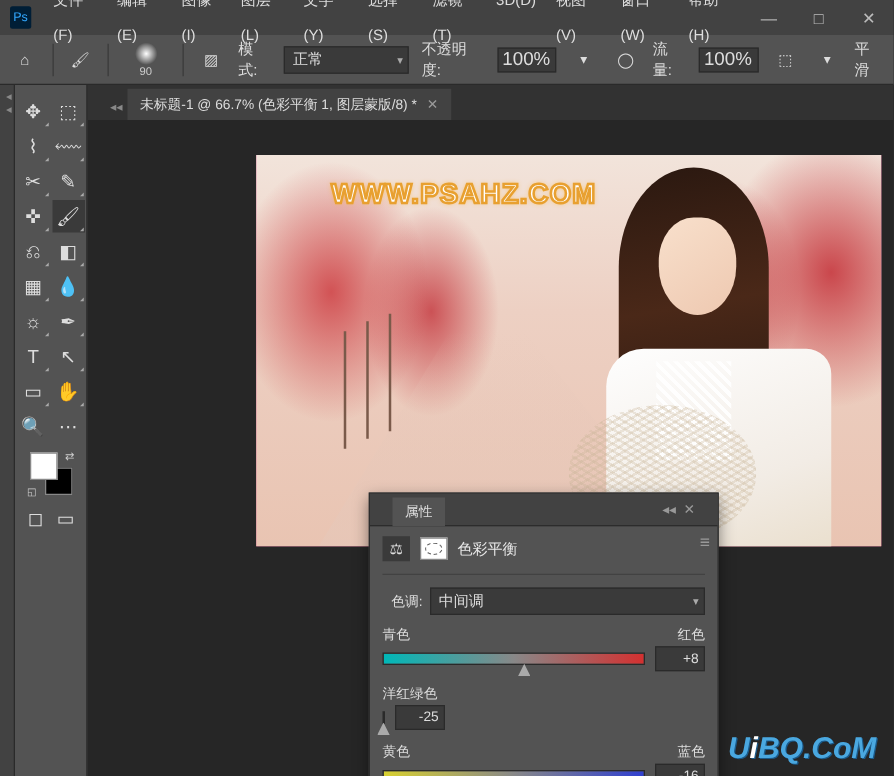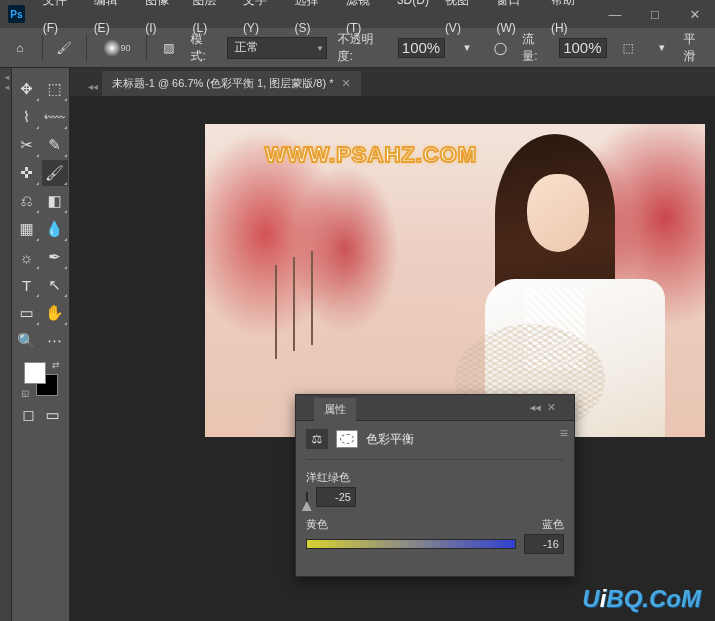--- a/index.html
+++ b/index.html
@@ -1,26 +1,26 @@
 <!DOCTYPE html>
 <html><head>
 <meta charset="utf-8">
 <style>
 *{margin:0;padding:0;box-sizing:border-box;font-family:"Microsoft YaHei",Arial,sans-serif;user-select:none}
 body{width:715px;height:621px;background:#323232;overflow:hidden;position:relative;color:#e8e8e8;font-size:12px}
 .titlebar{height:28px;background:#424242;display:flex;align-items:center;padding-left:8px}
-.ps-logo{width:18px;height:18px;background:#001e36;color:#31a8ff;font-size:10px;font-weight:bold;display:flex;align-items:center;justify-content:center;border-radius:2px;margin-right:10px}
+.ps-logo{width:18px;height:18px;background:#001e36;color:#31a8ff;font-size:10px;font-weight:normal;display:flex;align-items:center;justify-content:center;border-radius:2px;margin-right:10px}
 .menubar{display:flex;gap:0}
 .menu-item{padding:0 8px;color:#ddd;font-size:12px;line-height:28px;cursor:pointer}
 .win-controls{margin-left:auto;display:flex}
 .win-btn{width:40px;height:28px;display:flex;align-items:center;justify-content:center;color:#bbb;font-size:13px}
 .optbar{height:40px;background:#535353;border-bottom:1px solid #2a2a2a;display:flex;align-items:center;padding:0 8px;gap:10px}
 .opt-icon{width:24px;height:24px;display:flex;align-items:center;justify-content:center;color:#ddd}
 .opt-sep{width:1px;height:26px;background:#3a3a3a}
-.brush-prev{width:40px;height:34px;display:flex;flex-direction:row;align-items:center;justify-content:center}
+.brush-prev{width:40px;height:34px;display:flex;flex-direction:column;align-items:center;justify-content:center}
 .brush-dot{width:18px;height:18px;background:radial-gradient(circle,#fff 0%,rgba(255,255,255,0.3) 50%,transparent 70%);border-radius:50%}
 .brush-sz{font-size:9px;color:#ccc}
 .opt-lbl{color:#ddd;font-size:12px}
 .select-box{background:#3a3a3a;border:1px solid #2a2a2a;padding:2px 18px 2px 6px;color:#ddd;height:22px;display:flex;align-items:center;position:relative;min-width:100px}
 .select-box::after{content:"▾";position:absolute;right:4px;color:#aaa;font-size:9px}
 .val-box{background:#3a3a3a;border:1px solid #2a2a2a;padding:2px 4px;color:#ddd;height:20px;min-width:42px;display:flex;align-items:center;justify-content:flex-end;font-size:15px}
 .main{display:flex;height:553px}
 .sidepanel{width:12px;background:#424242;border-right:1px solid #2a2a2a}
 .side-chev{color:#888;font-size:9px;padding:4px 2px;transform:rotate(0deg);writing-mode:vertical-lr}
 .toolbox{width:58px;background:#535353;border-right:1px solid #2a2a2a;padding-top:8px;display:flex;flex-direction:column;align-items:center}
@@ -260,21 +260,38 @@
           <span>✕</span>
         </div>
       </div>
       <div class="panel-menu">≡</div>
       <div class="panel-body">
         <div class="pb-top">
           <div class="pb-icon">⚖</div>
           <div class="pb-mask"></div>
           <span>色彩平衡</span>
         </div>
-
+        <div class="row">
+          <span class="row-lbl">色调:</span>
+          <div class="select-box" style="flex:1">中间调</div>
+        </div>
+
+        <div class="row" style="flex-direction:column;align-items:stretch;gap:0">
+          <div class="slider-labels">
+            <span>青色</span>
+            <span>红色</span>
+          </div>
+          <div style="display:flex;align-items:center;gap:8px">
+            <div class="slider-wrap" style="padding:0;flex:1">
+              <div class="gradient-bar g1"></div>
+              <div class="thumb" style="left:54%"></div>
+            </div>
+            <div class="numbox">+8</div>
+          </div>
+        </div>
 
         <div class="row" style="flex-direction:column;align-items:flex-start;gap:0;margin-top:10px">
           <div class="slider-labels">
             <span>洋红</span>
             <span>绿色</span>
           </div>
           <div style="display:flex;align-items:center;gap:8px">
             <div class="slider-wrap" style="padding:0;flex:1">
               <div class="gradient-bar g2"></div>
               <div class="thumb" style="left:38%"></div>

